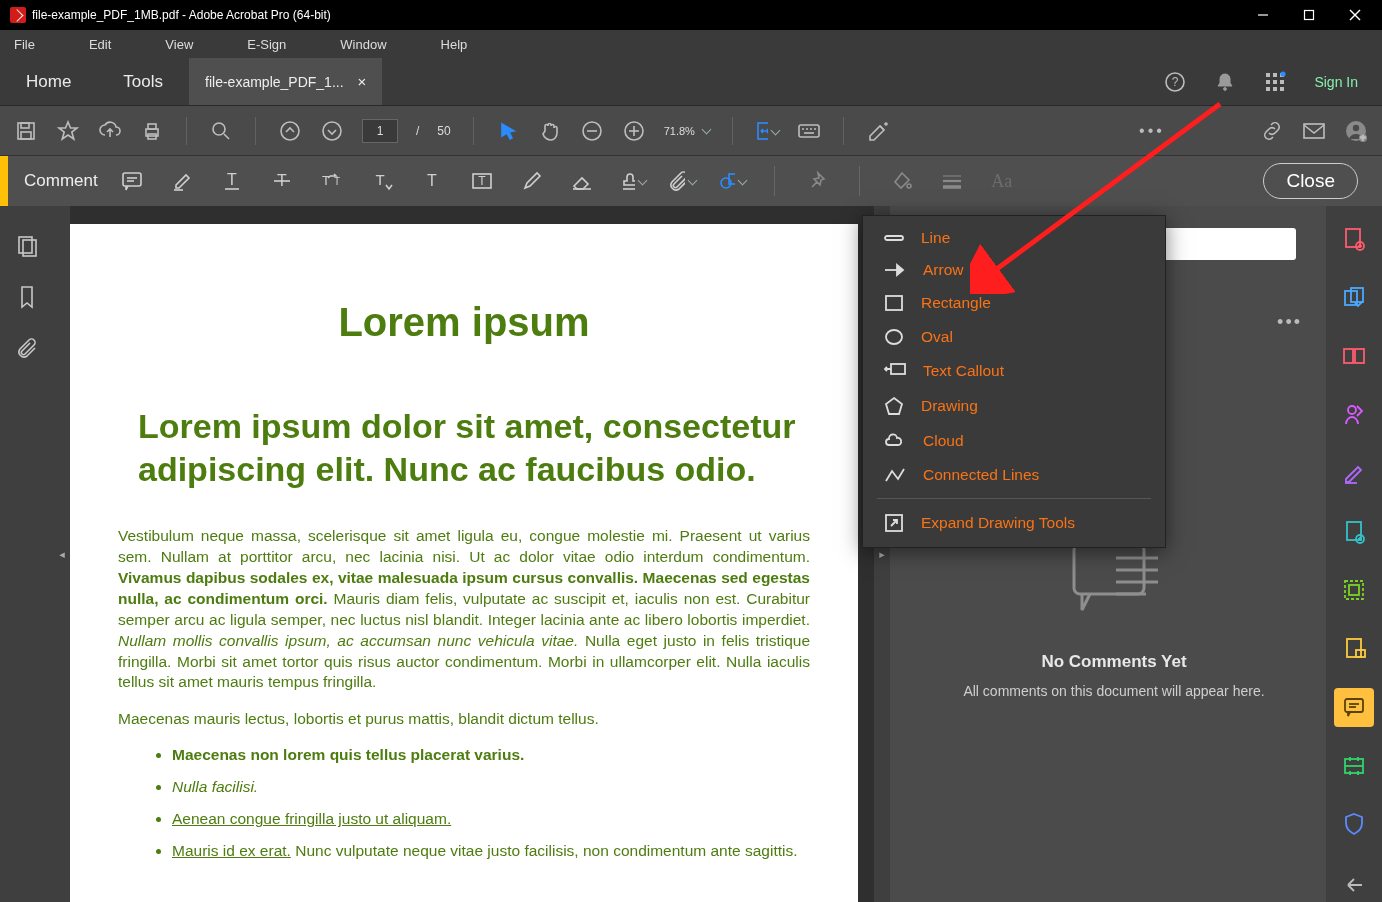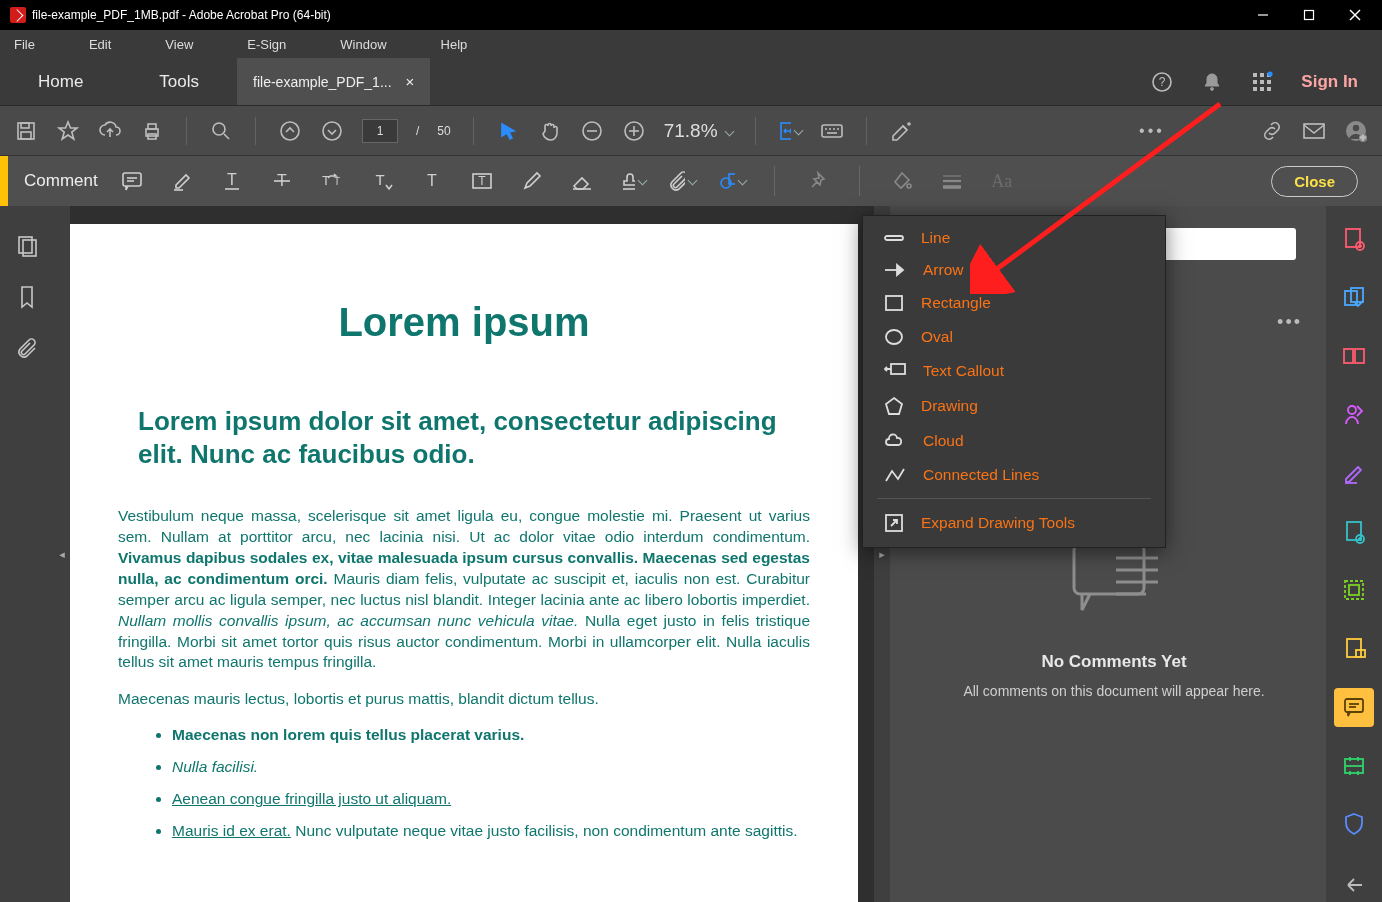--- a/index.html
+++ b/index.html
@@ -13,60 +13,60 @@
   .titlebar .spacer { flex: 1; }
   .titlebar .win-btn { width: 46px; height: 30px; display:flex; align-items:center; justify-content:center; color:#fff; }
   .titlebar svg { stroke:#fff; }
 
   
   .menubar { height: 28px; background: #3a3a3a; display: flex; align-items: center; padding: 0 4px; color:#ddd; font-size:13px;gap:34px;}
   .menubar .menu-item { padding: 4px 10px; }
 
   
   .tabrow { height: 48px; background: #3a3a3a; display:flex; align-items:stretch; border-bottom:1px solid #2a2a2a;}
-  .tabrow .bigtab { display:flex; align-items:center; padding:0 38px; color:#eaeaea; font-size:17px;}
+  .tabrow .bigtab { display:flex; align-items:center; padding:0 26px; color:#eaeaea; font-size:17px;}
   .tabrow .doc-tab { display:flex; align-items:center; background:#4f4f4f; padding:0 16px; color:#eee; font-size:14px; gap:14px;}
   .tabrow .spacer { flex:1; }
   .tabrow .right-icons { display:flex; align-items:center; gap:28px; padding:0 24px; color:#ccc;}
-  .tabrow .signin { color:#fca5a5; font-size:17px; font-weight:700; }
+  .tabrow .signin { color:#86efac; font-size:14px; font-weight:400; }
 
   
   .maintoolbar { height:50px; background:#4a4a4a; display:flex; align-items:center; padding:0 14px; gap:18px; color:#bdbdbd; border-bottom:1px solid #333;}
   .maintoolbar .sep { width:1px; height:28px; background:#626262; margin:0 4px;}
   .maintoolbar .page-input { width:36px; height:24px; background:#3a3a3a; border:1px solid #666; color:#ddd; text-align:center; font-size:12px;}
   .maintoolbar .page-total { font-size:12px; color:#ddd;}
-  .maintoolbar .zoom { font-size:19px; color:#ddd; display:flex; align-items:center; gap:4px;}
+  .maintoolbar .zoom { font-size:11px; color:#ddd; display:flex; align-items:center; gap:4px;}
   .maintoolbar .tb-ico { width:24px; height:24px; display:flex; align-items:center; justify-content:center;}
   .maintoolbar svg { stroke:#bdbdbd; fill:none; stroke-width:1.6;}
   .maintoolbar .blue svg { stroke:#2a8cff; }
 
   
   .commentbar { height:50px; background:#4f4f4f; display:flex; align-items:center; padding-right:24px; color:#d6d6d6;}
   .commentbar .yellow-edge { width:8px; height:50px; background:#ffc107;}
   .commentbar .label { padding:0 20px 0 16px; font-size:17px; color:#eee;}
   .commentbar .tools { display:flex; align-items:center; gap:22px; }
   .commentbar .tb-ico { width:28px; height:28px; display:flex; align-items:center; justify-content:center; position:relative;}
   .commentbar .tb-ico.dim{ opacity:.45;}
   .commentbar svg { stroke:#cfcfcf; fill:none; stroke-width:1.6;}
   .commentbar .active svg { stroke:#2a8cff;}
   .commentbar .sep { width:1px; height:30px; background:#676767; margin:0 6px;}
   .commentbar .spacer{flex:1;}
-  .close-pill { border:1.5px solid #ccc; color:#fde047; border-radius:18px; padding:6px 22px; font-size:15px;font-weight:bold; }
+  .close-pill { border:1.5px solid #ccc; color:#ffffff; border-radius:18px; padding:6px 22px; font-size:19px; }
 
   
   .content { position:absolute; top:206px; left:0; right:0; bottom:0; display:flex;}
   .left-rail { width:54px; background:#3f3f3f; display:flex; flex-direction:column; align-items:center; gap:26px; padding-top:28px;}
   .left-rail svg{stroke:#c8c8c8;fill:none;stroke-width:1.6;}
   .doc-area { flex:0 0 836px; background:#2f2f2f; position:relative; display:flex;}
   .nav-collapse { width:16px; background:#3f3f3f; display:flex; align-items:center; justify-content:center;}
   .nav-collapse.right{background:#3f3f3f;}
   .nav-collapse span{color:#aaa;font-size:11px;}
-  .page { background:#fff; margin:18px 16px 0 0; flex:1; padding:36px 48px 20px 48px; color:#0f766e; overflow:hidden; position:relative;}
+  .page { background:#fff; margin:18px 16px 0 0; flex:1; padding:36px 48px 20px 48px; color:#4d7c0f; overflow:hidden; position:relative;}
   .page h1 { font-family: Arial; font-size:40px; font-weight:800; text-align:center; margin:40px 0 60px;}
-  .page h2 { font-family: Arial; font-size:26px; font-weight:800; line-height:1.25; margin:9px 0 36px 20px;}
+  .page h2 { font-family: Arial; font-size:34px; font-weight:800; line-height:1.25; margin:9px 0 36px 20px;}
   .page p  { font-family: Arial; font-size:15.5px; line-height:1.35; text-align:justify; margin-bottom:16px;}
   .page p .b{font-weight:700;}
   .page p .i{font-style:italic;}
   .page ul { margin:10px 0 0 54px;}
   .page li { font-family: Arial; font-size:15.5px; margin:14px 0;}
   .page li.b{font-weight:700;}
   .page li.i{font-style:italic;}
   .page li.u{text-decoration:underline;}
 
   .comments-panel { flex:1; background:#4b4b4b; position:relative; color:#ccc;}

